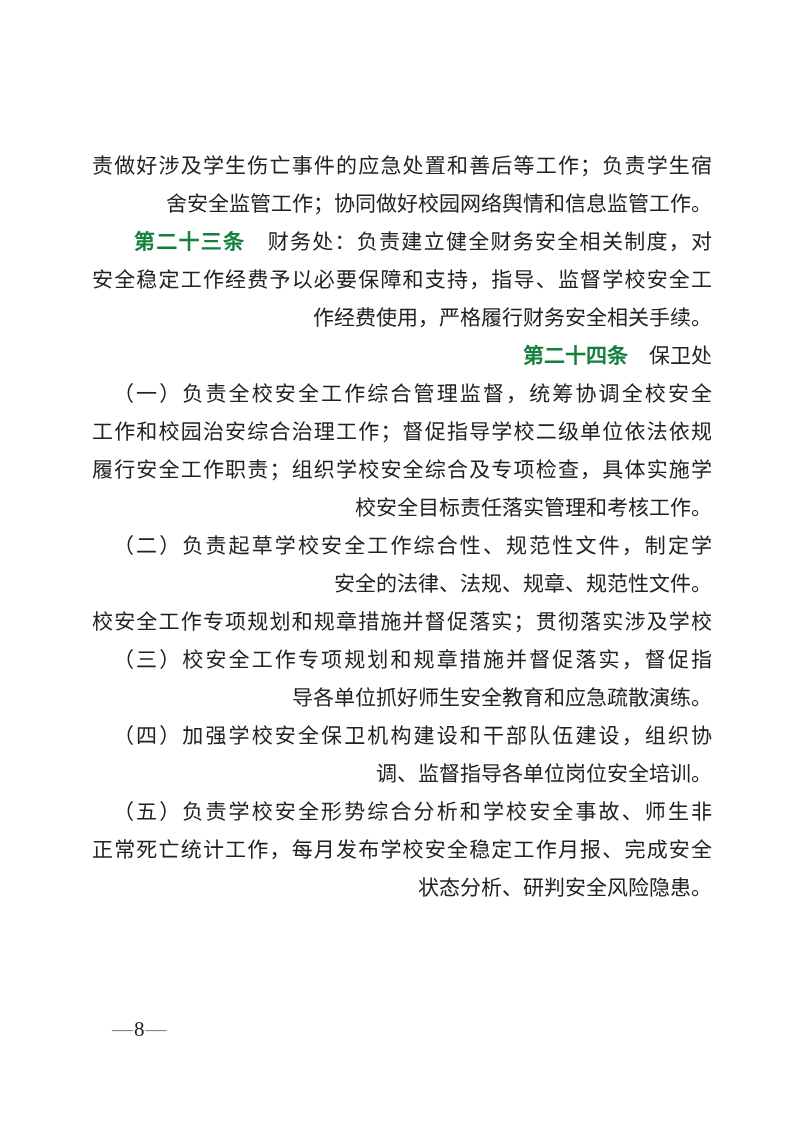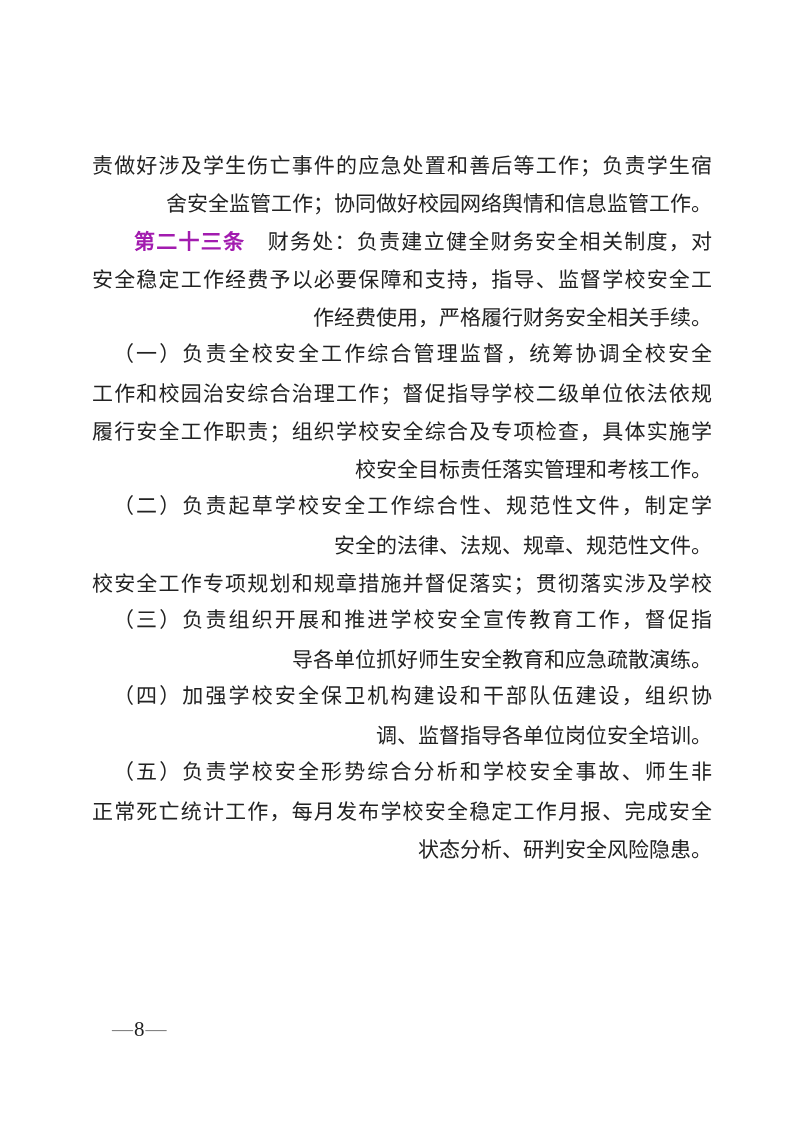--- a/index.html
+++ b/index.html
@@ -29,24 +29,24 @@
     height: 38px;
     overflow: visible;
     text-align: right;
   }
   .line.fill {
     text-align: justify;
     text-align-last: justify;
     text-justify: inter-character;
   }
   .line.indent2 { text-indent: 42px; }
-  .line.indent1 { text-indent: 21px; font-family: Liberation Mono, monospace; }
+  .line.indent1 { text-indent: 21px; }
   .heading {
     font-weight: 700;
-    color: #a21caf;
+    color: #15803d;
   }
   .footer {
     position: absolute;
     left: 112px;
     top: 1014px;
     height: 30px;
     font-size: 21px;
     line-height: 30px;
     white-space: nowrap;
   }
@@ -56,28 +56,29 @@
 </head>
 <body>
 
 <div class="page">
   <main class="body-text">
       <div class="line fill"><span>责做好涉及学生伤亡事件的应急处置和善后等工作；负责学生宿</span></div>
       <div class="line"><span>舍安全监管工作；协同做好校园网络舆情和信息监管工作。</span></div>
       <div class="line fill indent2"><span class="heading">第二十三条</span><span>　财务处：负责建立健全财务安全相关制度，对</span></div>
       <div class="line fill"><span>安全稳定工作经费予以必要保障和支持，指导、监督学校安全工</span></div>
       <div class="line"><span>作经费使用，严格履行财务安全相关手续。</span></div>
+      <div class="line indent2"><span class="heading">第二十四条</span><span>　保卫处</span></div>
       <div class="line fill indent1"><span>（一）负责全校安全工作综合管理监督，统筹协调全校安全</span></div>
       <div class="line fill"><span>工作和校园治安综合治理工作；督促指导学校二级单位依法依规</span></div>
       <div class="line fill"><span>履行安全工作职责；组织学校安全综合及专项检查，具体实施学</span></div>
       <div class="line"><span>校安全目标责任落实管理和考核工作。</span></div>
       <div class="line fill indent1"><span>（二）负责起草学校安全工作综合性、规范性文件，制定学</span></div>
       <div class="line"><span>安全的法律、法规、规章、规范性文件。</span></div>
       <div class="line fill"><span>校安全工作专项规划和规章措施并督促落实；贯彻落实涉及学校</span></div>
-      <div class="line fill indent1"><span>（三）负责组织开展和推进学校安全宣传教育工作，督促指</span></div>
+      <div class="line fill indent1"><span>（三）校安全工作专项规划和规章措施并督促落实，督促指</span></div>
       <div class="line"><span>导各单位抓好师生安全教育和应急疏散演练。</span></div>
       <div class="line fill indent1"><span>（四）加强学校安全保卫机构建设和干部队伍建设，组织协</span></div>
       <div class="line"><span>调、监督指导各单位岗位安全培训。</span></div>
       <div class="line fill indent1"><span>（五）负责学校安全形势综合分析和学校安全事故、师生非</span></div>
       <div class="line fill"><span>正常死亡统计工作，每月发布学校安全稳定工作月报、完成安全</span></div>
       <div class="line"><span>状态分析、研判安全风险隐患。</span></div>
     </main>
   <div class="footer">
     <span class="dash">—</span><span class="num">8</span><span class="dash">—</span>
   </div>

